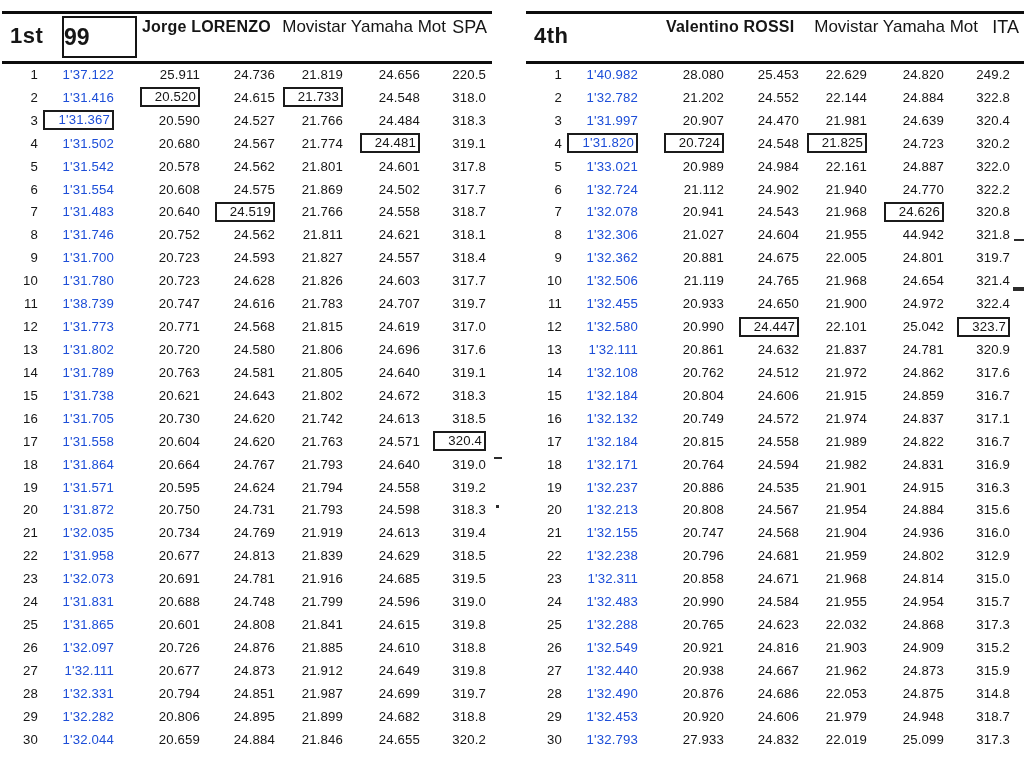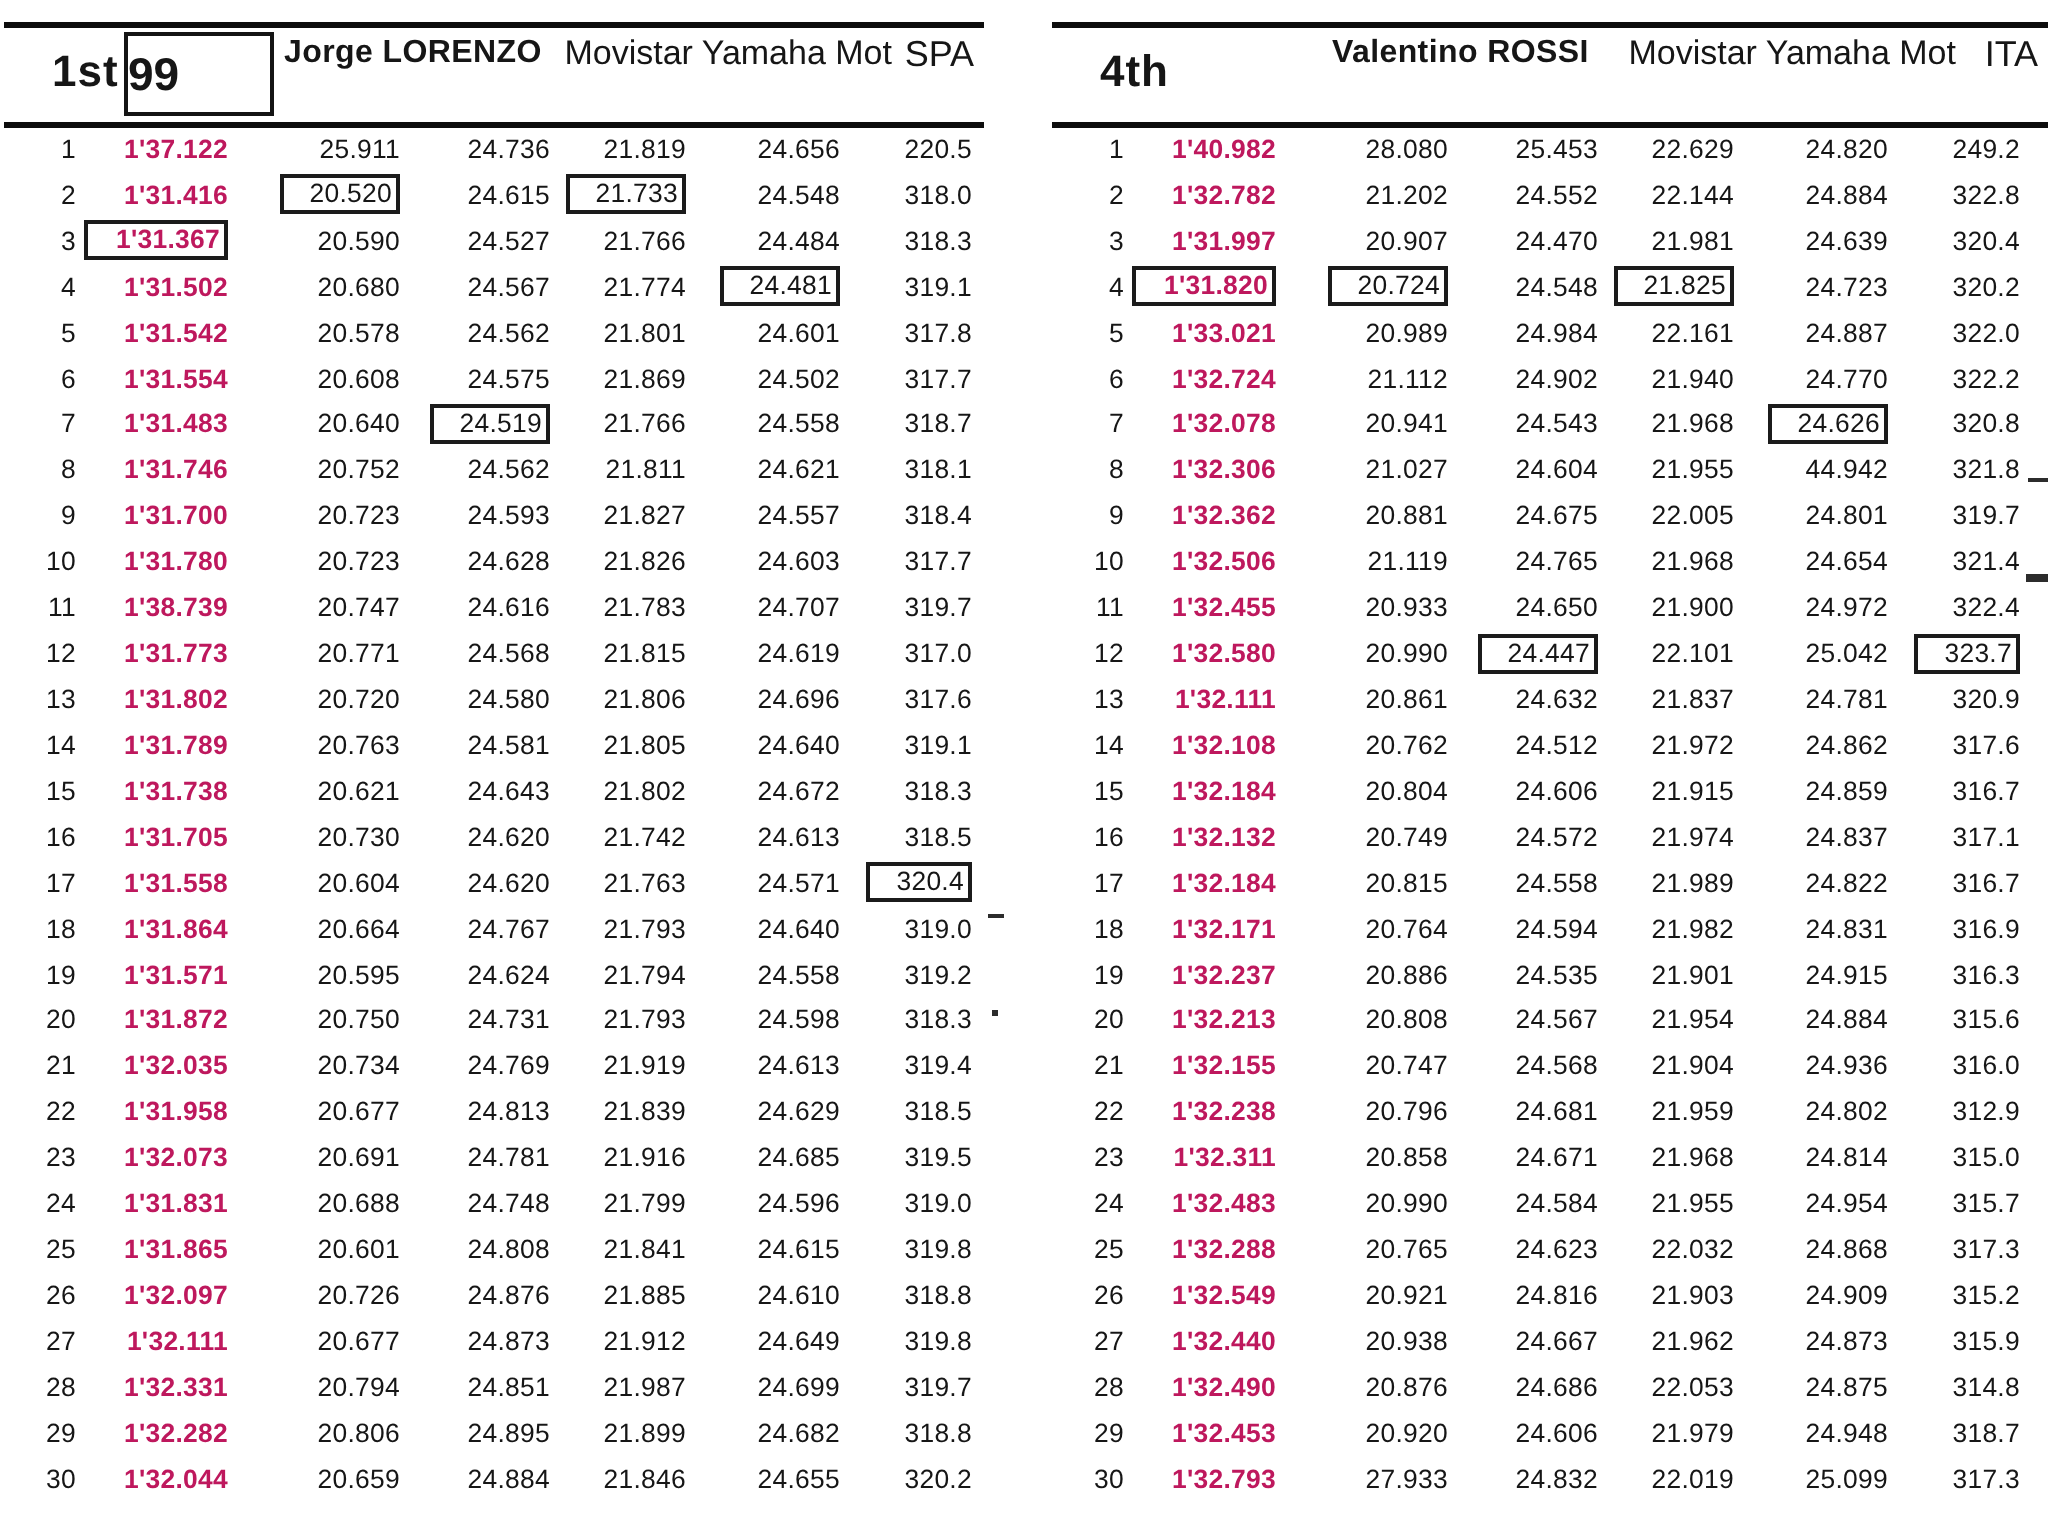--- a/index.html
+++ b/index.html
@@ -3,30 +3,30 @@
 <meta charset="utf-8">
 <style>
   html,body{margin:0;padding:0;background:#ffffff;}
   .page{position:relative;width:1024px;height:760px;background:#ffffff;overflow:hidden;
         font-family:"Liberation Sans","DejaVu Sans",sans-serif;color:#161616;}
   .panel{position:absolute;top:0;height:760px;}
   #p0{left:2px;width:490px;}
   #p1{left:526px;width:498px;}
   .hdr{position:relative;margin-top:11px;height:47px;
        border-top:3px solid #0d0d0d;border-bottom:3px solid #0d0d0d;}
-  .pos{position:absolute;left:24px;top:9px;font-size:22px;font-weight:bold;letter-spacing:.5px;}
+  .pos{position:absolute;left:8px;top:9px;font-size:22px;font-weight:bold;letter-spacing:.5px;}
   .numbox{position:absolute;left:60px;top:2px;width:71px;height:38px;border:2px solid #141414;
           display:flex;align-items:center;font-size:23px;font-weight:bold;}
   .rname{position:absolute;left:140px;top:4px;font-size:16px;font-weight:bold;letter-spacing:.2px;white-space:nowrap;}
   .team{position:absolute;right:46px;top:3px;font-size:17px;white-space:nowrap;}
   .nation{position:absolute;right:5px;top:3px;font-size:18px;}
   .laps{position:absolute;left:0;top:63px;right:0;}
   .lap-row{display:grid;grid-template-columns:36px 76px 86px 75px 68px 77px 66px;height:22.93px;}
   .cell{display:flex;justify-content:flex-end;align-items:center;font-size:13.2px;letter-spacing:.15px;}
-  .cell.time{font-weight:bold;color:#be185d;text-align:center;}
+  .cell.time{font-weight:normal;color:#1d4ed8;text-align:center;}
   .boxed{border:2px solid #1b1b1b;padding:0 2px 0 13px;line-height:16px;}
   .boxed-wide{padding-left:14px;}
   .mark{position:absolute;background:#2c2c2c;}
   #m1{left:494px;top:457px;width:8px;height:2px;}
   #m2{left:496px;top:505px;width:3px;height:3px;}
   #m3{left:1014px;top:239px;width:10px;height:2px;}
   #m4{left:1013px;top:287px;width:11px;height:4px;}
 </style>
 </head>
 <body>

